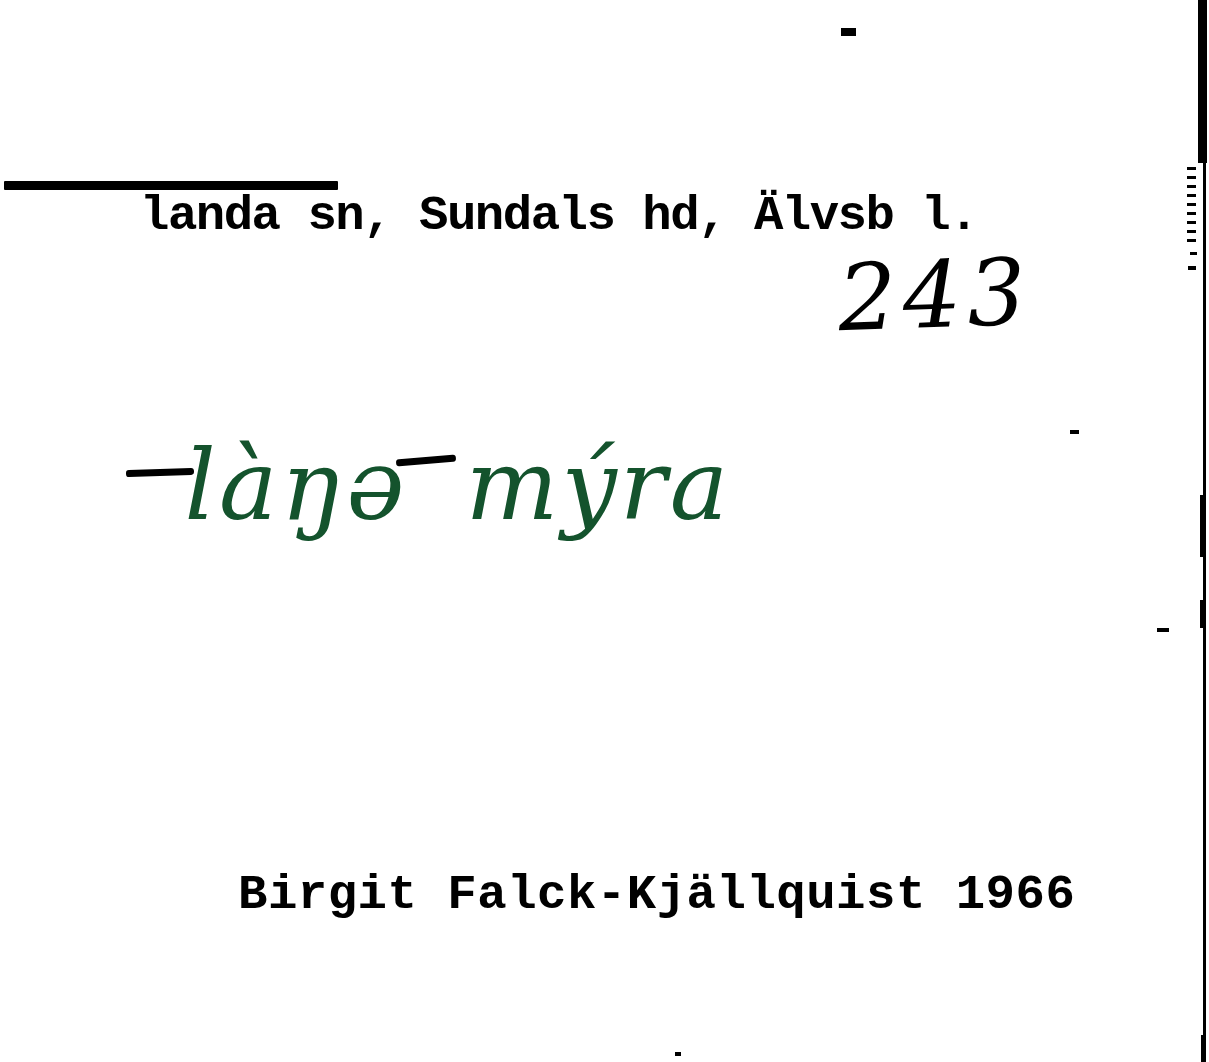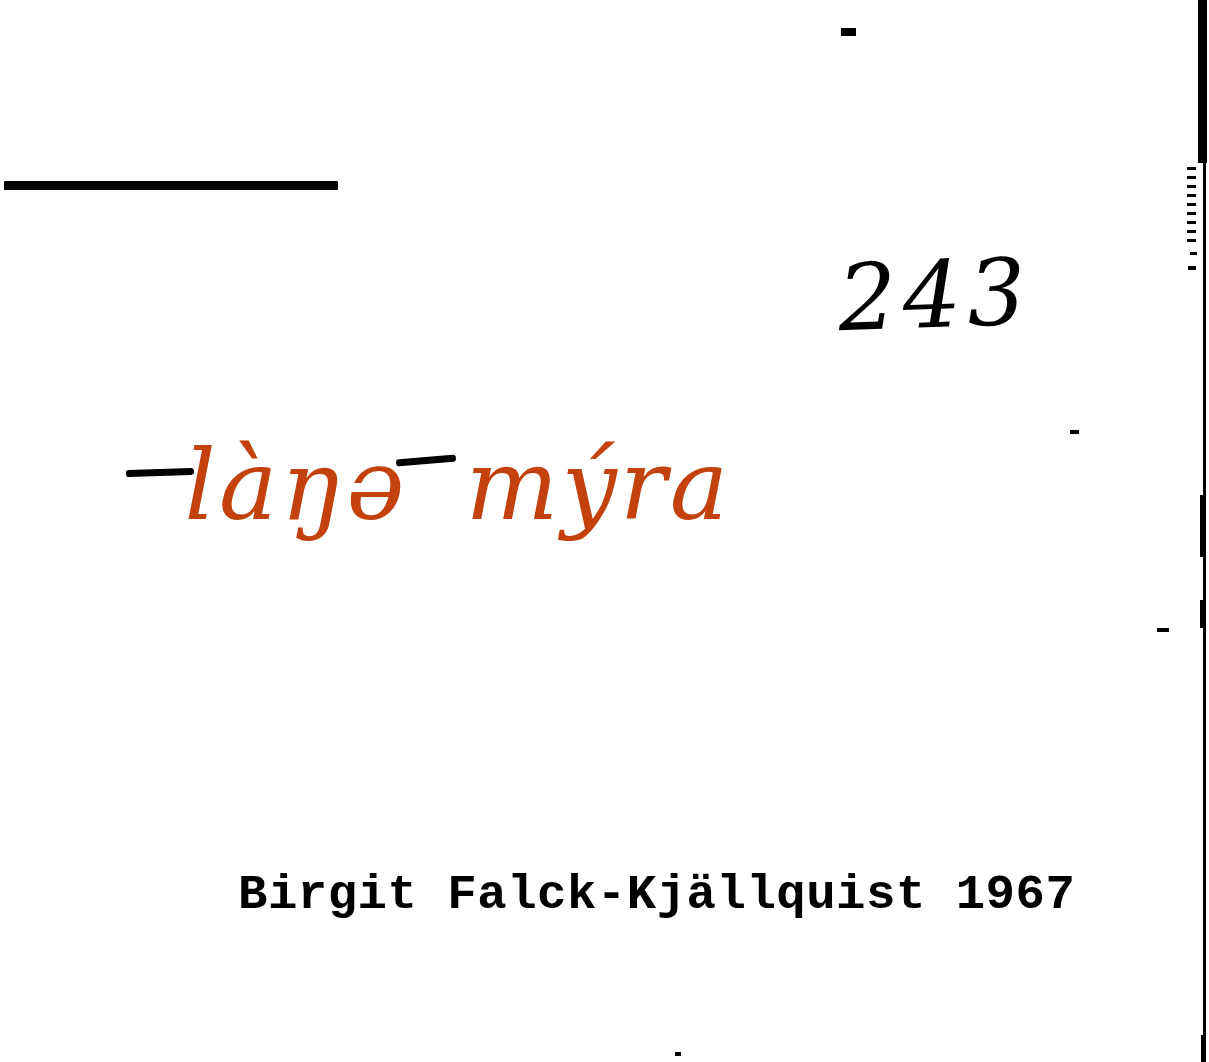--- a/index.html
+++ b/index.html
@@ -43,21 +43,21 @@
   }
   .phonetic {
     position: absolute;
     left: 48px; top: 338px;
     font-family: "DejaVu Serif", serif;
     font-style: italic;
     font-size: 98px;
     line-height: 1;
     letter-spacing: 3px;
     white-space: pre;
-    color: #c2410c;
+    color: #14532d;
   }
   .phonetic .word2 { margin-left: 58px; }
   .hand-stroke {
     position: absolute;
     background: #000;
     border-radius: 3px;
   }
   .stroke-ng { left: 126px; top: 469px; width: 68px; height: 7px; transform: rotate(-2deg); }
   .stroke-y  { left: 396px; top: 457px; width: 60px; height: 7px; transform: rotate(-5deg); }
   .speck { position: absolute; background: #000; }
@@ -79,32 +79,33 @@
   .edge-dash1 { position: absolute; left: 1190px; top: 252px; width: 7px; height: 3px; background: #000; }
   .edge-dash2 { position: absolute; left: 1188px; top: 266px; width: 8px; height: 4px; background: #000; }
 </style>
 </head>
 <body>
 
 <div class="card">
 
   <div class="headword-underline"></div>
 
+  <div class="typed" style="left:140px; top:192px;">landa sn, Sundals hd, Älvsb l.</div>
 
   <div class="hand-number">243</div>
 
 
   <div class="phonetic">
     <span class="word1"><span>là</span><span>ŋ</span><span>ə</span></span><span class="word2"><span>m</span><span>ý</span><span>ra</span></span>
   </div>
   <div class="hand-stroke stroke-ng"></div>
   <div class="hand-stroke stroke-y"></div>
 
 
-  <div class="typed sig" style="left:238px; top:871px;">Birgit Falck-Kjällquist 1967</div>
+  <div class="typed sig" style="left:238px; top:871px;">Birgit Falck-Kjällquist 1966</div>
 
   <div class="speck speck-top"></div>
   <div class="speck speck-mid"></div>
   <div class="speck speck-right"></div>
   <div class="speck speck-bottom"></div>
 
   <div class="edge-line"></div>
   <div class="edge-thick1"></div>
   <div class="edge-thick2"></div>
   <div class="edge-thick3"></div>

